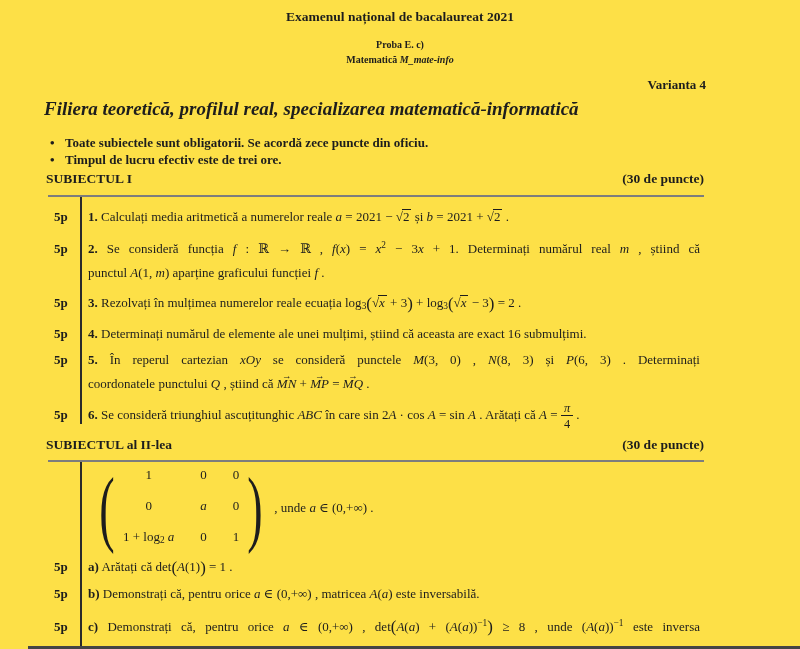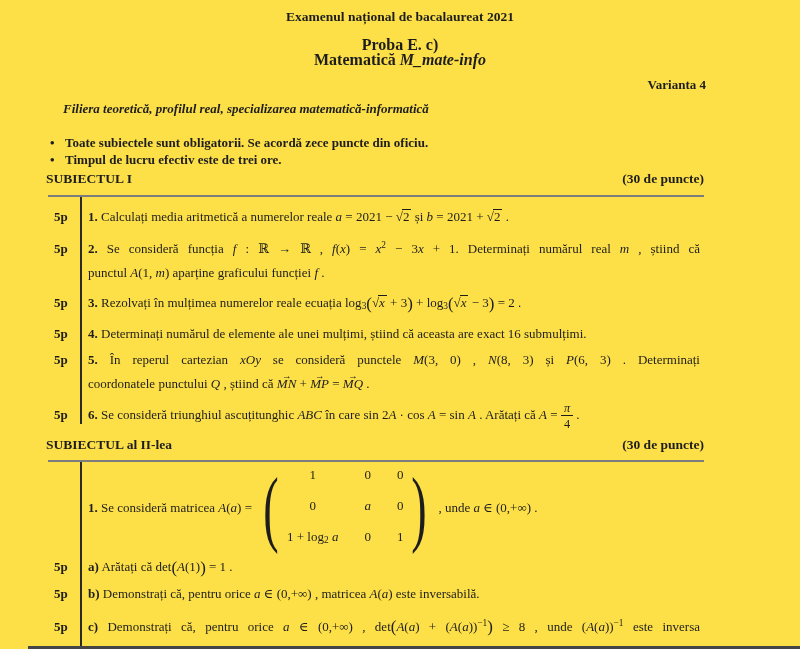--- a/index.html
+++ b/index.html
@@ -5,26 +5,26 @@
   html,body{margin:0;padding:0;}
   body{width:800px;height:649px;background:#ffffff;color:#1d1d1d;
        font-family:"Liberation Serif","DejaVu Serif",serif;font-size:13px;}
   .page{position:relative;width:800px;height:649px;overflow:hidden;background:#fde047;}
   .bold{font-weight:bold;}
   .bi{font-weight:bold;font-style:italic;}
   .mi{font-style:italic;}
 
   .hdr{position:absolute;top:9px;left:0;width:100%;text-align:center;}
   .t1{font-size:13.5px;font-weight:bold;margin-bottom:12px;}
-  .t2{font-size:16px;font-weight:bold;line-height:15px;}
+  .t2{font-size:10px;font-weight:bold;line-height:15px;}
 
   .varianta{position:absolute;top:77px;left:0;width:706px;text-align:right;
             font-weight:bold;font-size:13px;}
 
-  .filiera{position:absolute;top:101px;left:63px;line-height:15.5px;font-size:13px;}
+  .filiera{position:absolute;top:101px;left:44px;line-height:15.5px;font-size:19px;}
   .bullets{position:absolute;top:134px;left:50px;font-weight:bold;font-size:13px;line-height:17px;}
   .bullet-line{display:flex;}
   .dot{width:15px;}
 
   .sechead{position:absolute;left:46px;width:658px;display:flex;
            justify-content:space-between;font-weight:bold;font-size:13.5px;}
   .sec1{top:171px;} .sec2{top:437px;gap:40px;}
   .hrule{position:absolute;left:48px;width:656px;height:2px;background:#7d7d7d;}
   .rule1{top:195px;} .rule2{top:460px;}
   .vline{position:absolute;left:80px;width:1.5px;background:#2a2a2a;}
@@ -153,21 +153,20 @@
     <span>SUBIECTUL al II-lea</span>
     <span>(30 de puncte)</span>
   </div>
   <div class="hrule rule2"></div>
   <div class="vline v2"></div>
   <div class="items" id="items-1">
       <div class="item mitem">
         <div class="pts"></div>
         <div class="ibody">
           <div class="mrow">
-            <span class="mpre"><span class="bold">1.</span> Se consideră matricea <span class="mi">A</span>(<span class="mi">a</span>) = </span>
             <span class="matrix">
               <span class="paren">(</span>
               <span class="mcells">
                 <span class="mcell">1</span>
                 <span class="mcell">0</span>
                 <span class="mcell">0</span>
                 <span class="mcell">0</span>
                 <span class="mcell"><span class="mi">a</span></span>
                 <span class="mcell">0</span>
                 <span class="mcell">1 + log<span class="sub">2</span> <span class="mi">a</span></span>

